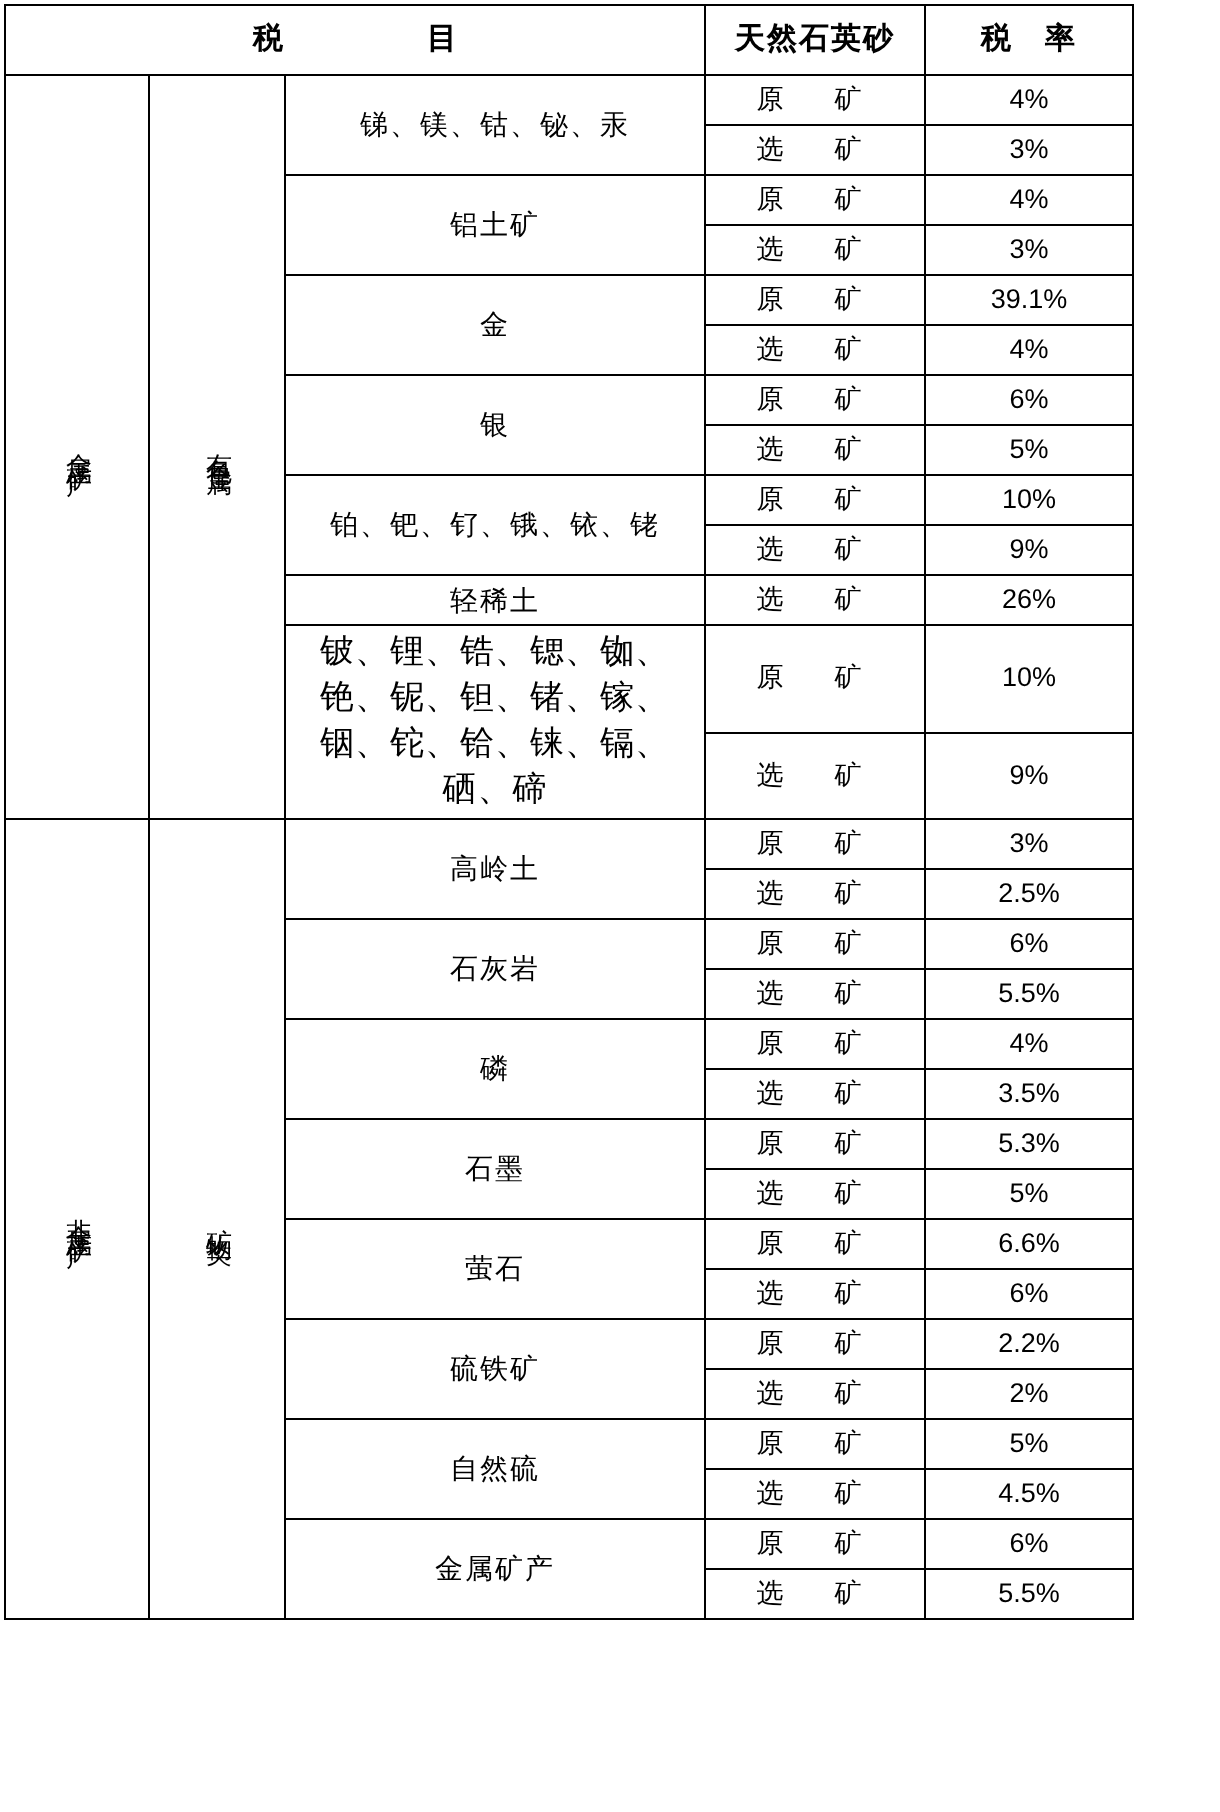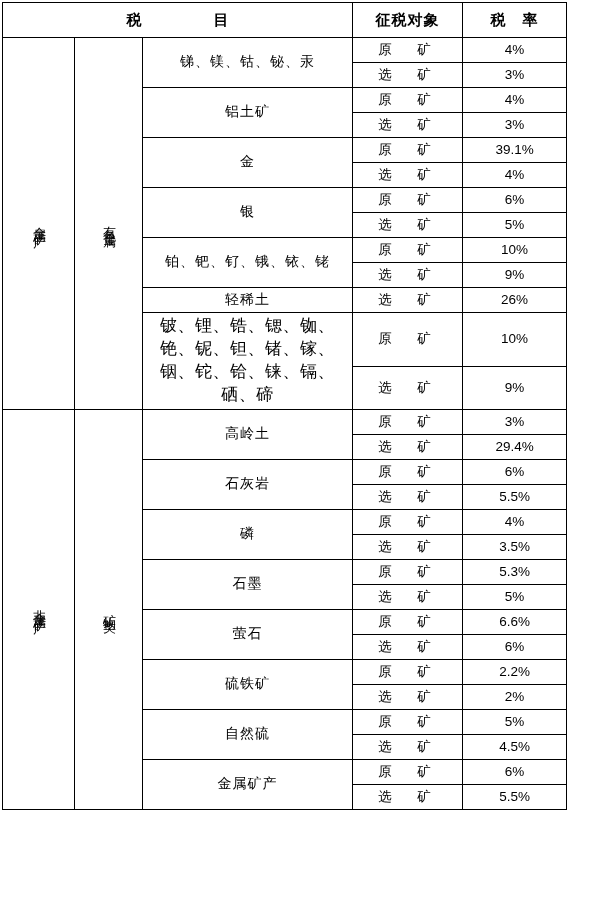--- a/index.html
+++ b/index.html
@@ -52,21 +52,20 @@
     text-orientation: upright;
     letter-spacing: 3px;
     font-size: 13px;
     margin: 0 auto;
     display: inline-block;
     line-height: 1.15;
   }
   .item-cell {
     font-size: 14px;
     letter-spacing: 1px;
-    font-family: Liberation Serif, serif;
   }
   .item-cell.multi {
     text-align: left;
     letter-spacing: 0.5px;
     padding-left: 8px;
     padding-right: 4px;
     line-height: 1.5;
     font-size: 17px;
   }
   .obj-cell {
@@ -90,21 +89,21 @@
     <col class="col-sub">
     <col class="col-item">
     <col class="col-obj">
     <col class="col-rate">
   </colgroup>
   <tbody>
     <tr class="head outer-top">
       <td colspan="3">
         <span class="spaced">税　　目</span>
       </td>
-      <td>征税对象</td>
+      <td>天然石英砂</td>
       <td>税　率</td>
     </tr>
 
     <tr class="row-h thick-top">
       <td rowspan="13">
         <span class="vert">金属矿产</span>
       </td>
       <td rowspan="13">
         <span class="vert">有色金属</span>
       </td>
@@ -179,21 +178,21 @@
       </td>
       <td rowspan="16">
         <span class="vert">矿物类</span>
       </td>
       <td class="item-cell" rowspan="2">高岭土</td>
       <td class="obj-cell">原　矿</td>
       <td class="rate-cell">3%</td>
     </tr>
     <tr class="row-h">
       <td class="obj-cell">选　矿</td>
-      <td class="rate-cell">29.4%</td>
+      <td class="rate-cell">2.5%</td>
     </tr>
 
     <tr class="row-h">
       <td class="item-cell" rowspan="2">石灰岩</td>
       <td class="obj-cell">原　矿</td>
       <td class="rate-cell">6%</td>
     </tr>
     <tr class="row-h">
       <td class="obj-cell">选　矿</td>
       <td class="rate-cell">5.5%</td>

